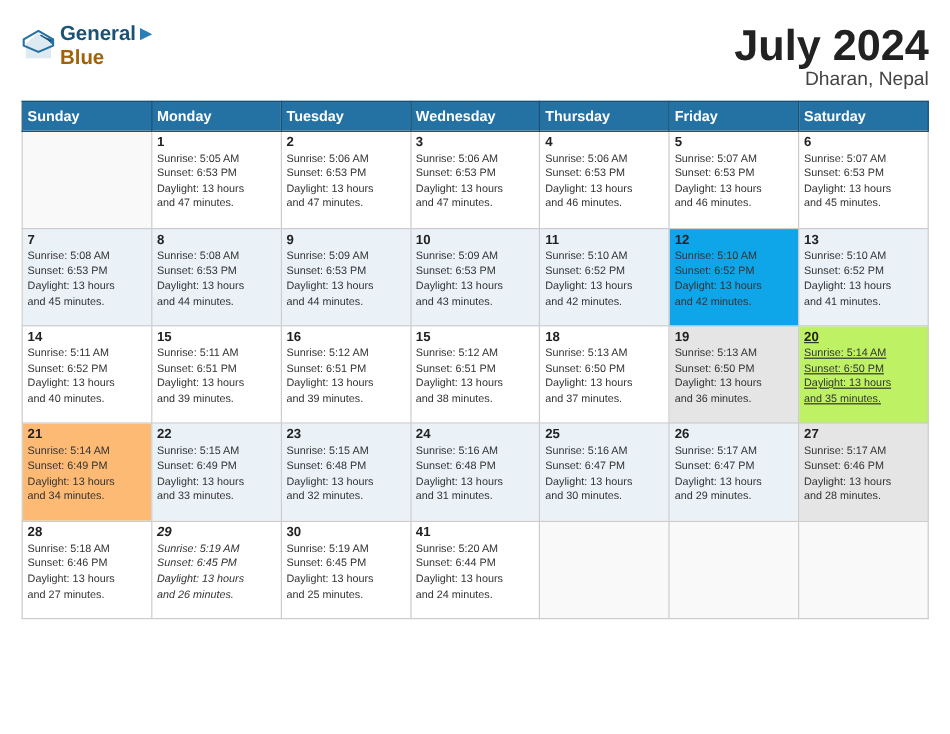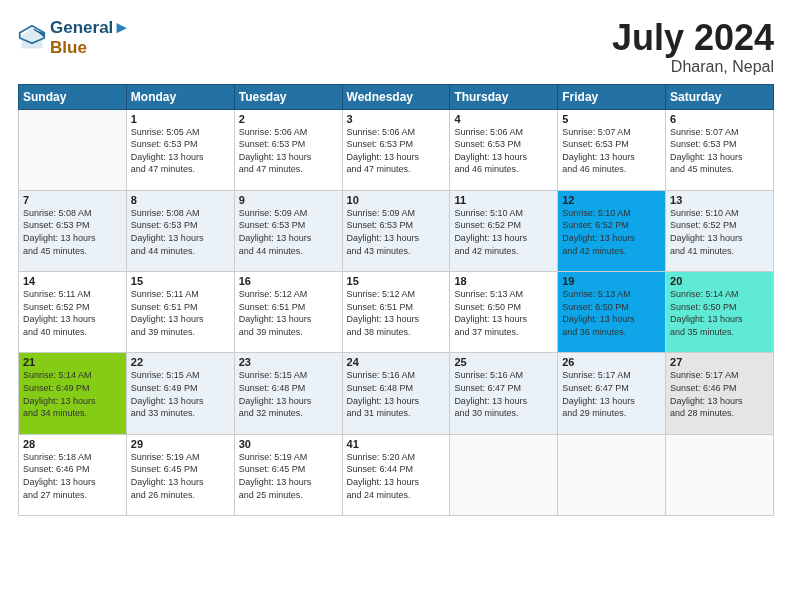--- a/index.html
+++ b/index.html
@@ -250,37 +250,37 @@
 Daylight: 13 hours
 and 38 minutes.</div>
           </td>
           <td style="background: rgb(255, 255, 255);">
             <span class="day-num">18</span>
             <div class="day-info" style="white-space: pre-line;">Sunrise: 5:13 AM
 Sunset: 6:50 PM
 Daylight: 13 hours
 and 37 minutes.</div>
           </td>
-          <td style="background: #0ea5e9;">
+          <td style="background: #e5e5e5;">
             <span class="day-num">19</span>
             <div class="day-info" style="white-space: pre-line;">Sunrise: 5:13 AM
 Sunset: 6:50 PM
 Daylight: 13 hours
 and 36 minutes.</div>
           </td>
-          <td style="background: #5eead4;">
+          <td style="background: #bef264; text-decoration: underline;">
             <span class="day-num">20</span>
             <div class="day-info" style="white-space: pre-line;">Sunrise: 5:14 AM
 Sunset: 6:50 PM
 Daylight: 13 hours
 and 35 minutes.</div>
           </td>
         </tr>
         <tr>
-          <td style="background: #84cc16;">
+          <td style="background: #fdba74;">
             <span class="day-num">21</span>
             <div class="day-info" style="white-space: pre-line;">Sunrise: 5:14 AM
 Sunset: 6:49 PM
 Daylight: 13 hours
 and 34 minutes.</div>
           </td>
           <td style="background: rgb(234, 242, 248);">
             <span class="day-num">22</span>
             <div class="day-info" style="white-space: pre-line;">Sunrise: 5:15 AM
 Sunset: 6:49 PM
@@ -324,21 +324,21 @@
           </td>
         </tr>
         <tr>
           <td style="background: rgb(255, 255, 255);">
             <span class="day-num">28</span>
             <div class="day-info" style="white-space: pre-line;">Sunrise: 5:18 AM
 Sunset: 6:46 PM
 Daylight: 13 hours
 and 27 minutes.</div>
           </td>
-          <td style="background: rgb(255, 255, 255);">
+          <td style="background: rgb(255, 255, 255); font-style: italic;">
             <span class="day-num">29</span>
             <div class="day-info" style="white-space: pre-line;">Sunrise: 5:19 AM
 Sunset: 6:45 PM
 Daylight: 13 hours
 and 26 minutes.</div>
           </td>
           <td style="background: rgb(255, 255, 255);">
             <span class="day-num">30</span>
             <div class="day-info" style="white-space: pre-line;">Sunrise: 5:19 AM
 Sunset: 6:45 PM

